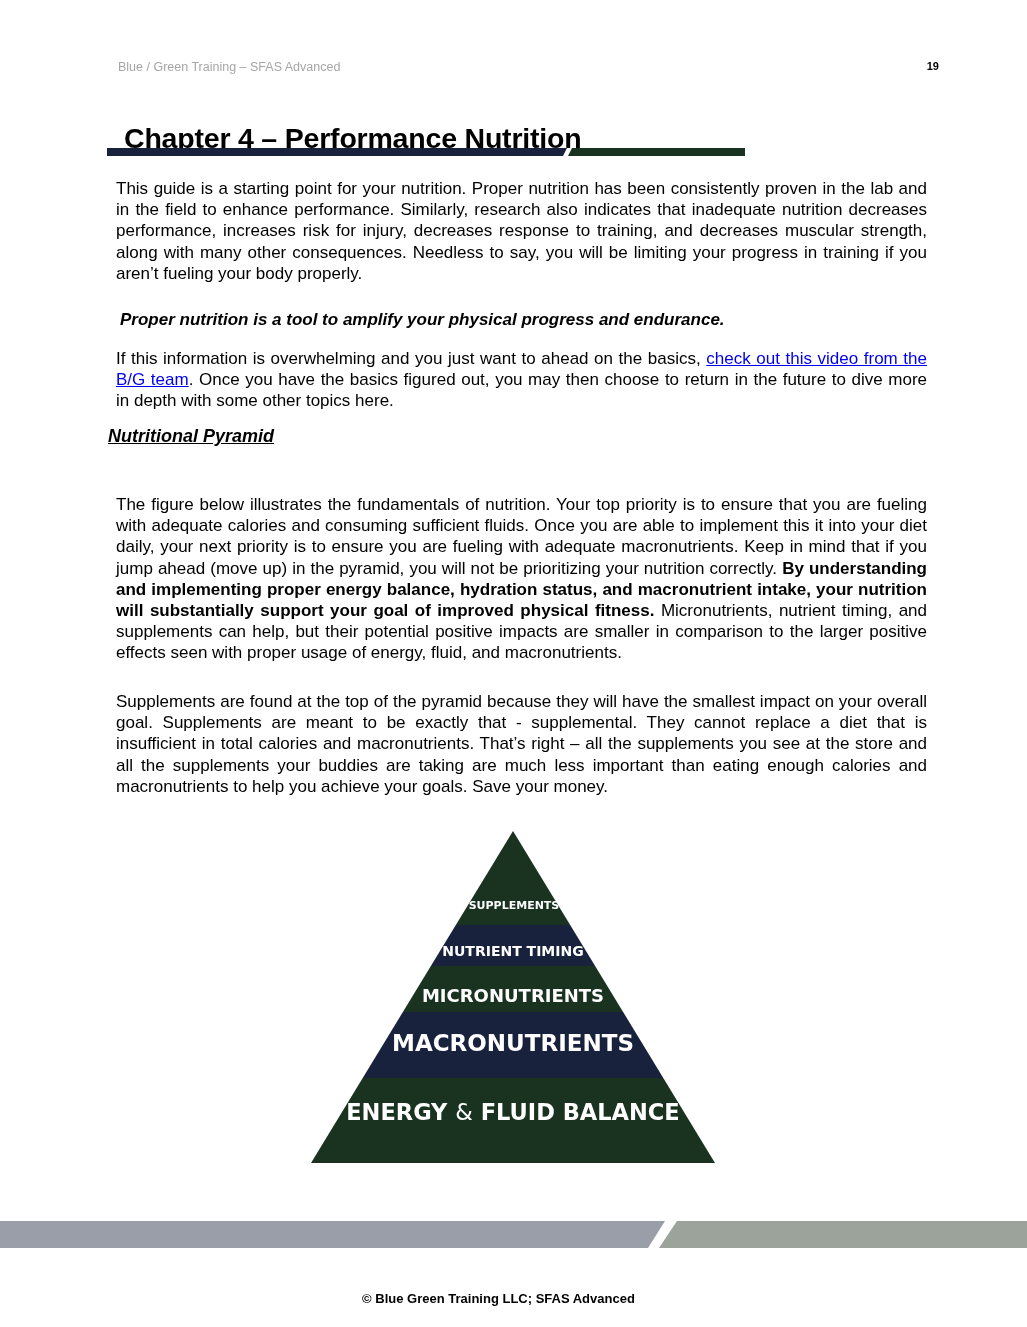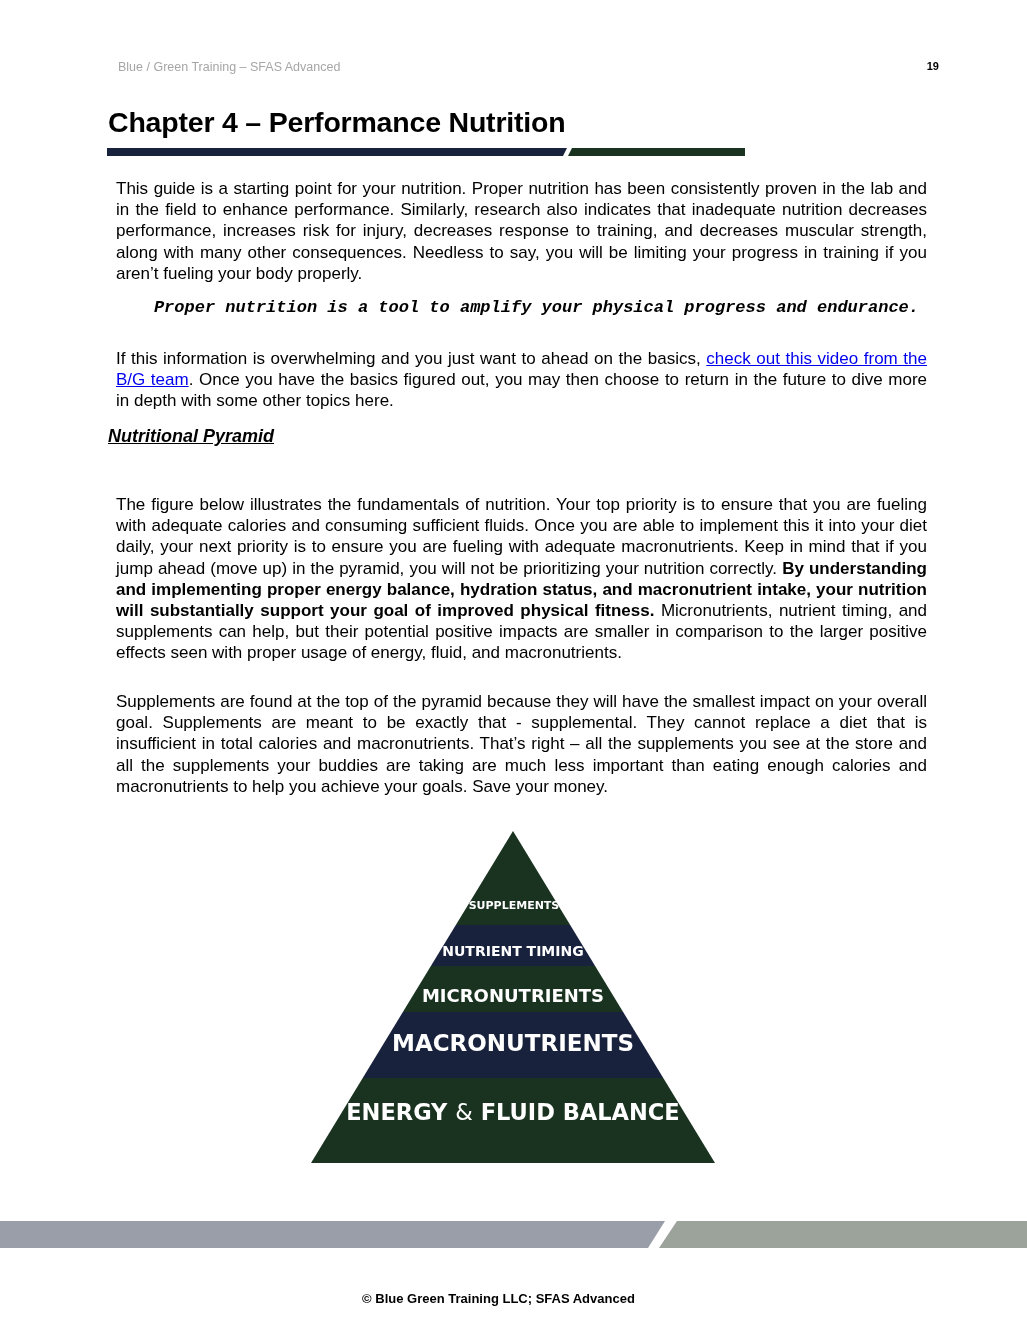--- a/index.html
+++ b/index.html
@@ -1,24 +1,24 @@
 <!DOCTYPE html>
 <html><head>
 <meta charset="utf-8">
 <style>
   html, body { margin: 0; padding: 0; background: #ffffff; }
   body { width: 1027px; height: 1327px; position: relative; overflow: hidden;
          font-family: "Liberation Sans", sans-serif; color: #000; }
   .running-head { position: absolute; left: 108px; top: 60px; font-size: 12.5px; color: #a6a6a6; margin-left: 10px; }
   .page-num { position: absolute; right: 88px; top: 60px; font-size: 11px; font-weight: bold; color: #000; }
-  .chapter-title { position: absolute; left: 108px; top: 106px; margin: 0; font-size: 28.5px; font-weight: bold; letter-spacing: -0.2px; }
+  .chapter-title { position: absolute; left: 108px; top: 106px; margin: 16px; font-size: 28.5px; font-weight: bold; letter-spacing: -0.2px; }
   .title-bar { position: absolute; left: 107px; top: 148px; width: 638px; height: 8px; }
   .para { position: absolute; left: 108px; width: 811px; font-size: 17px; line-height: 21.2px; text-align: justify; margin: 8px; }
   .para b { font-weight: bold; }
-  .callout { position: absolute; left: 108px; width: 811px; top: 298px; text-align: right; font-size: 17px; font-weight: bold; font-style: italic; margin: 0; font-family: Liberation Mono, monospace; }
+  .callout { position: absolute; left: 108px; width: 811px; top: 298px; text-align: left; font-size: 17px; font-weight: bold; font-style: italic; margin: 12px; }
   .link { color: #0000ee; text-decoration: underline; }
   .section-heading { position: absolute; left: 108px; top: 426px; margin: 0; font-size: 18px; font-weight: bold; text-decoration: underline; font-style: italic; }
   .pyramid { position: absolute; left: 300px; top: 825px; width: 430px; height: 345px; }
   .pyr-label { font-family: "DejaVu Sans", sans-serif; font-weight: bold; fill: #ffffff; text-anchor: middle; }
   .footer-bar { position: absolute; left: 0; top: 1221px; width: 1027px; height: 27px; }
   .footer-text { position: absolute; left: 0; width: 997px; top: 1267px; text-align: center; font-size: 13px; font-weight: bold; margin-top: 24px; }
 </style>
 </head>
 <body>
 

